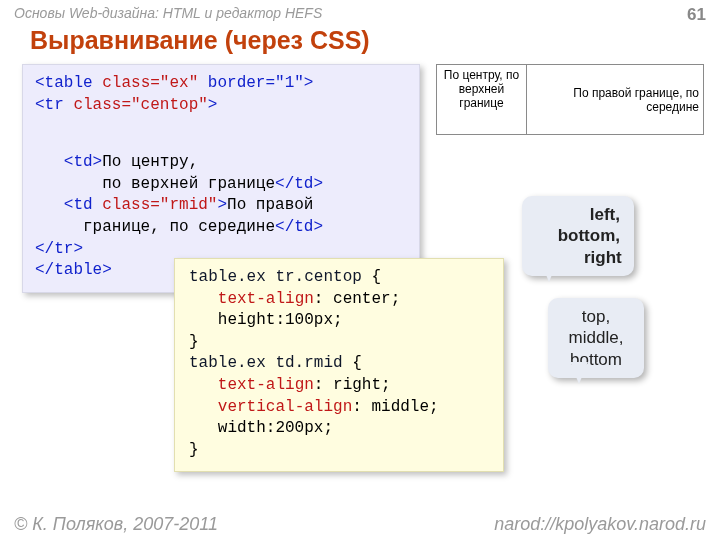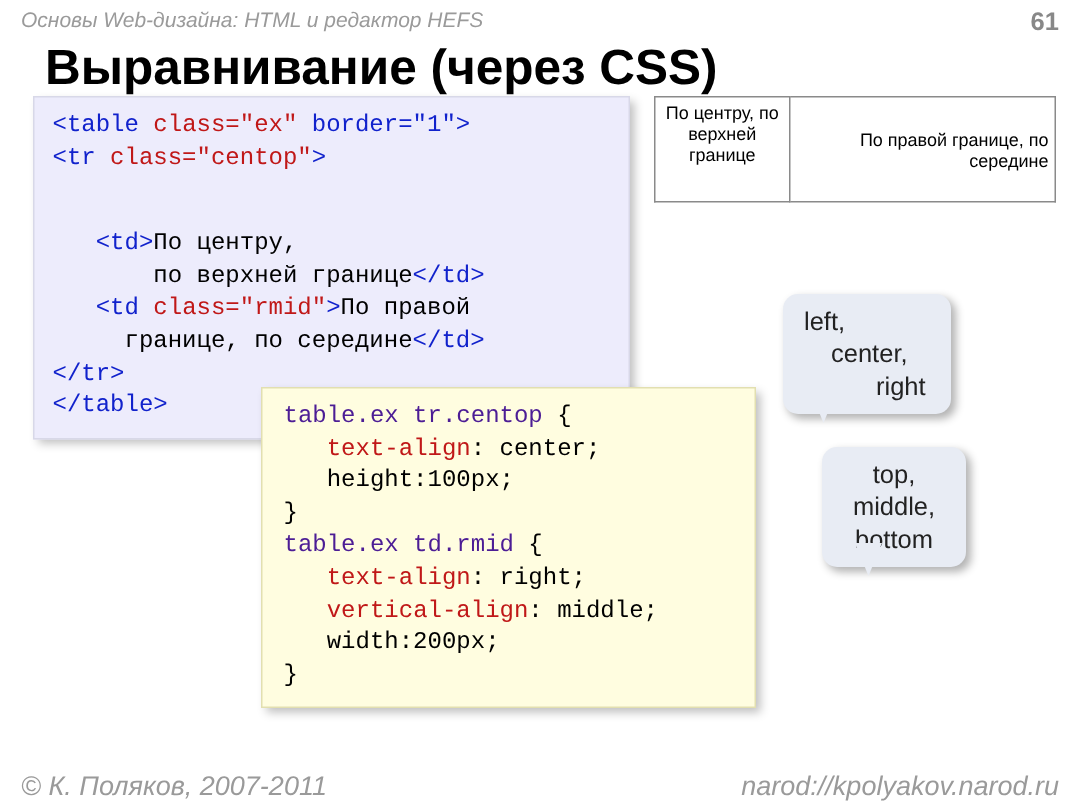--- a/index.html
+++ b/index.html
@@ -23,23 +23,23 @@
     float: right;
     font-style: normal;
     font-weight: bold;
     color: #888;
     font-size: 17px;
     margin-left: 21px;
   }
   .title {
     position: absolute;
     top: 26px; left: 30px;
-    font-size: 33px;
+    font-size: 25px;
     font-weight: bold;
-    color: #000000;
+    color: #c2410c;
   }
   .botbar {
     position: absolute;
     bottom: 5px; left: 14px; right: 14px;
     color: #9a9a9a;
     font-size: 18px;
     font-style: italic;
   }
   .botbar .url { float: right; }
 
@@ -68,21 +68,21 @@
     padding: 8px 14px 10px 14px;
     background: #fffde0;
     border: 1px solid #e2dfb0;
     box-shadow: 3px 3px 6px rgba(0,0,0,0.25);
     font-family: "Courier New", monospace;
     font-size: 16px;
     line-height: 1.35;
     color: #000;
   }
   .codebox2 .prop { color: #c01818; }
-  .codebox2 .grn  { color: #4c1d95; }
+  .codebox2 .grn  { color: #0f172a; }
 
   
   .render {
     position: absolute;
     top: 64px; left: 436px;
     width: 268px;
   }
   .render table {
     border-collapse: collapse;
     width: 100%;
@@ -106,21 +106,21 @@
     box-shadow: 3px 3px 6px rgba(0,0,0,0.3);
     padding: 8px 14px 8px 14px;
     font-size: 17px;
     color: #222;
     line-height: 1.25;
   }
   .callout .tail {
     position: absolute;
     width: 0; height: 0;
   }
-  .co1 { top: 196px; left: 522px; width: 112px; text-align: left; }
+  .co1 { top: 196px; left: 522px; width: 112px; text-align: right; font-weight: bold; }
   .co1 .l2 { padding-left: 18px; display:block; }
   .co1 .l3 { padding-left: 48px; display:block; }
   .co1 .tail {
     top: 64px; left: 18px;
     border-left: 9px solid transparent;
     border-right: 9px solid transparent;
     border-top: 22px solid #e8ecf4;
   }
   .co2 { top: 298px; left: 548px; width: 96px; text-align: center; }
   .co2 .tail {
@@ -169,21 +169,21 @@
   <div><span>}</span></div>
   <div><span class="grn">table.ex td.rmid</span><span> {</span></div>
   <div style="white-space:pre;"><span>   </span><span class="prop">text-align</span><span>: right;</span></div>
   <div style="white-space:pre;"><span>   </span><span class="prop">vertical-align</span><span>: middle;</span></div>
   <div style="white-space:pre;"><span>   width:200px;</span></div>
   <div><span>}</span></div>
 </div>
 
 <div class="callout co1">
   <span>left,</span>
-  <span class="l2">center,</span>
+  <span class="l2">bottom,</span>
   <span class="l3">right</span>
   <div class="tail"></div>
 </div>
 
 <div class="callout co2">
   <span>top,</span><br>
   <span>middle,</span><br>
   <span>bottom</span>
   <div class="tail"></div>
 </div>

